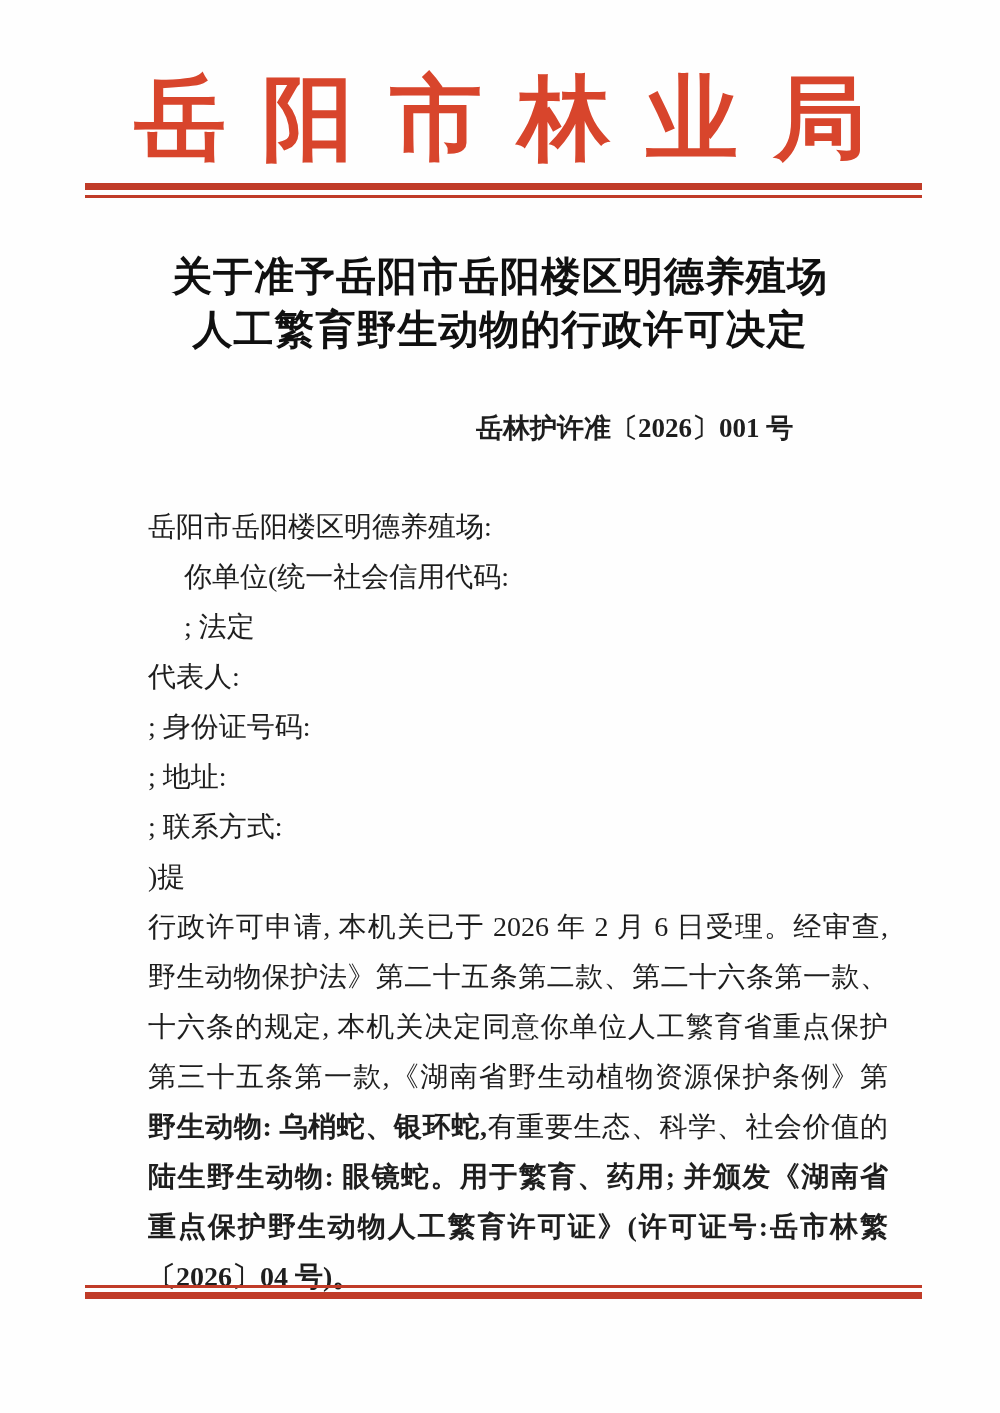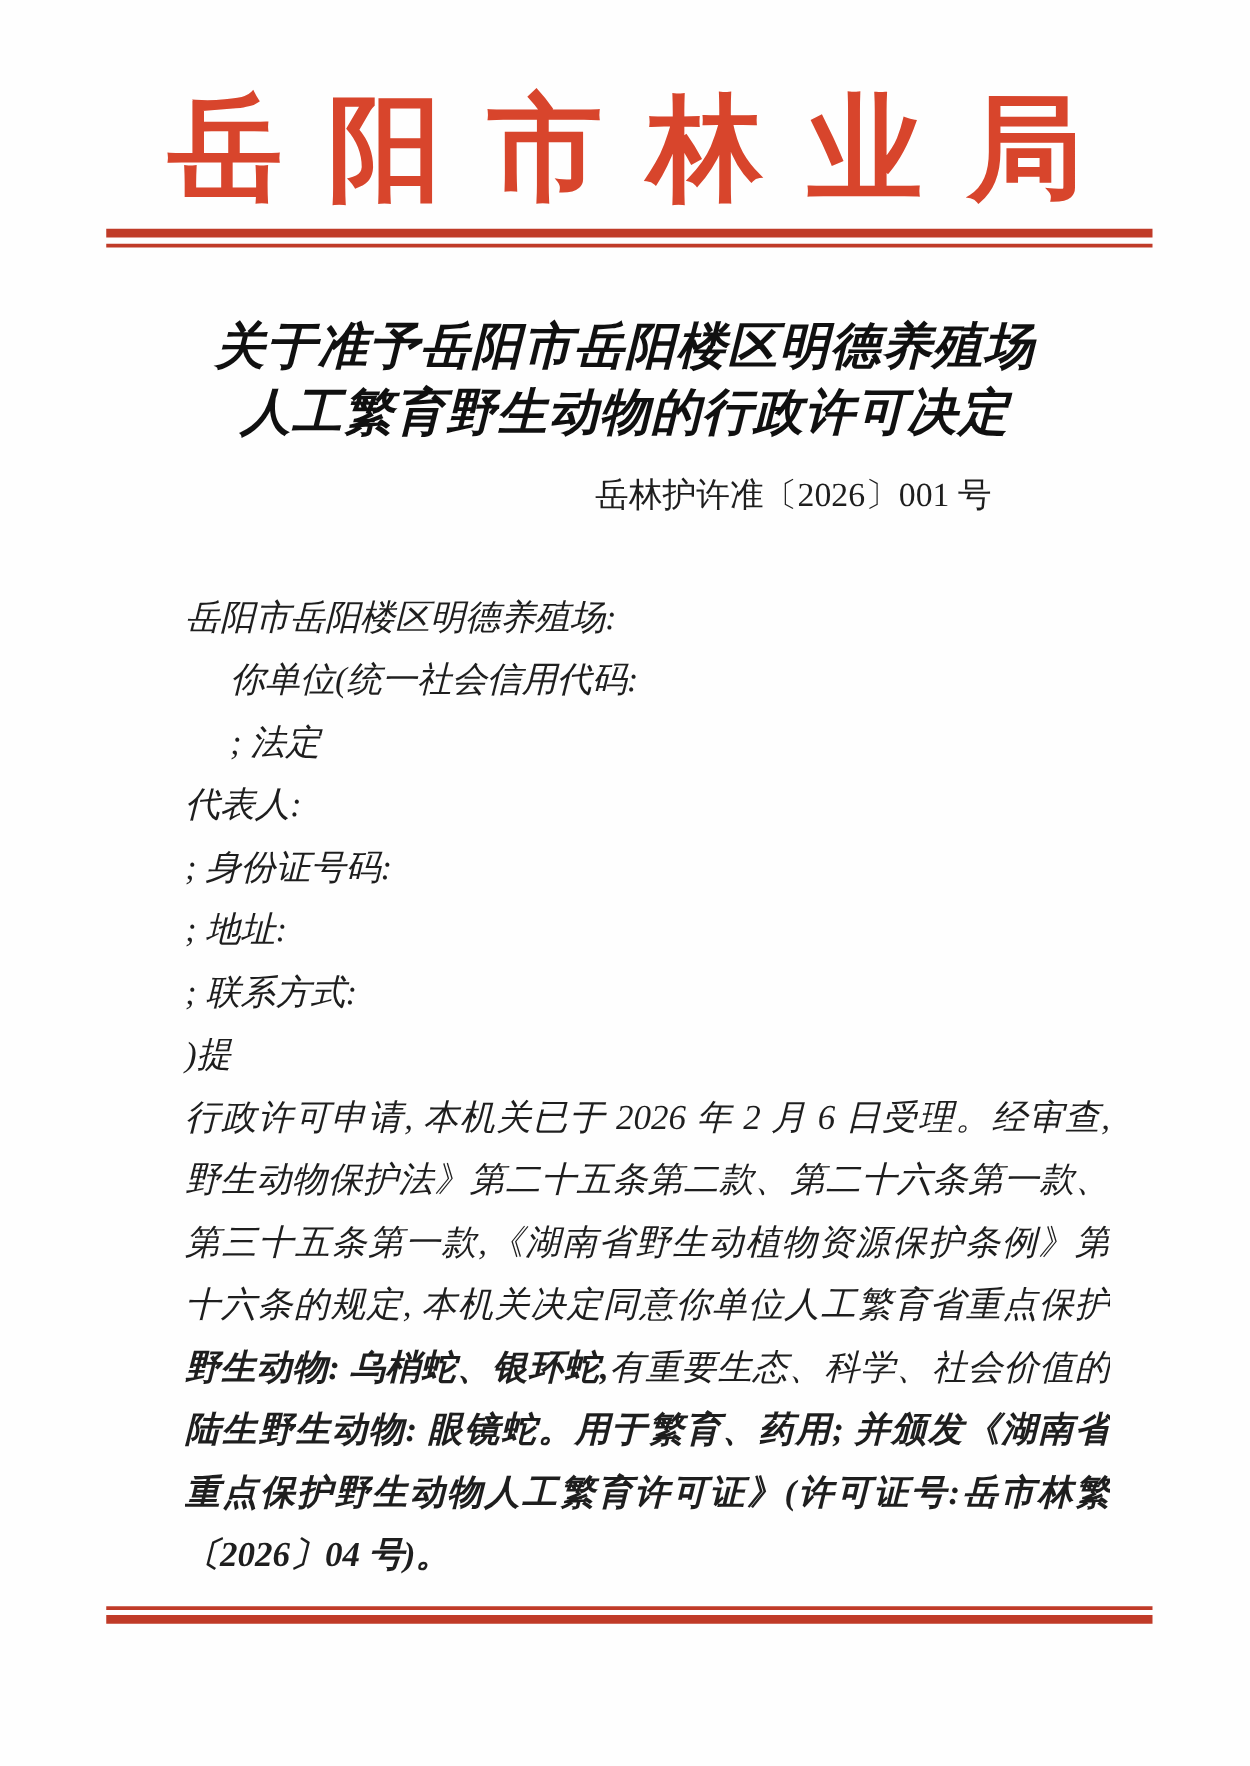--- a/index.html
+++ b/index.html
@@ -36,37 +36,37 @@
   .rules .thin{height:3px;background:var(--red-rule);}
   
   .title{
     margin-top:52px;
     text-align:center;
     font-size:40px;
     line-height:53px;
     font-weight:700;
     color:#101010;
     letter-spacing:1px;
-    font-style:italic;
   }
   
   .doc-number{
-    margin:24px 112px 0 148px;
+    margin:56px 112px 0 148px;
     padding-left:328px;
     font-size:27px;
     line-height:32px;
     white-space:nowrap;
+    font-weight:bold;
   }
   
   .body{
     margin:58px 112px 0 148px; 
     font-size:28px;
     line-height:50px;
   }
-  .line{min-height:50px;font-style:italic;}
+  .line{min-height:50px;}
   .fill{
     text-align:justify;
     text-align-last:justify;
     overflow:hidden;
   }
   .bold{font-weight:700;}
   .form-row{display:flex;align-items:baseline;white-space:nowrap;flex-direction:column;}
   .indent{padding-left:36px;}
   .sp-grow{flex:1 1 auto;}
   .sp-70{width:70px;}
@@ -120,22 +120,22 @@
 
     <div class="line form-row">
       <span class="sp-362"></span>
       <span>; 联系方式:</span>
       <span class="sp-grow"></span>
       <span>)提</span>
     </div>
 
     <div class="line fill">行政许可申请, 本机关已于 2026 年 2 月 6 日受理。经审查,</div>
     <div class="line fill">野生动物保护法》第二十五条第二款、第二十六条第一款、</div>
+    <div class="line fill">十六条的规定, 本机关决定同意你单位人工繁育省重点保护</div>
     <div class="line fill">第三十五条第一款,《湖南省野生动植物资源保护条例》第</div>
-    <div class="line fill">十六条的规定, 本机关决定同意你单位人工繁育省重点保护</div>
 
     <div class="line fill">
       <span class="bold">野生动物: 乌梢蛇、银环蛇,</span><span>有重要生态、科学、社会价值的</span>
     </div>
 
     <div class="line fill bold">陆生野生动物: 眼镜蛇。用于繁育、药用; 并颁发《湖南省</div>
     <div class="line fill bold">重点保护野生动物人工繁育许可证》(许可证号:岳市林繁</div>
     <div class="line bold">〔2026〕04 号)。</div>
 
   </div>

